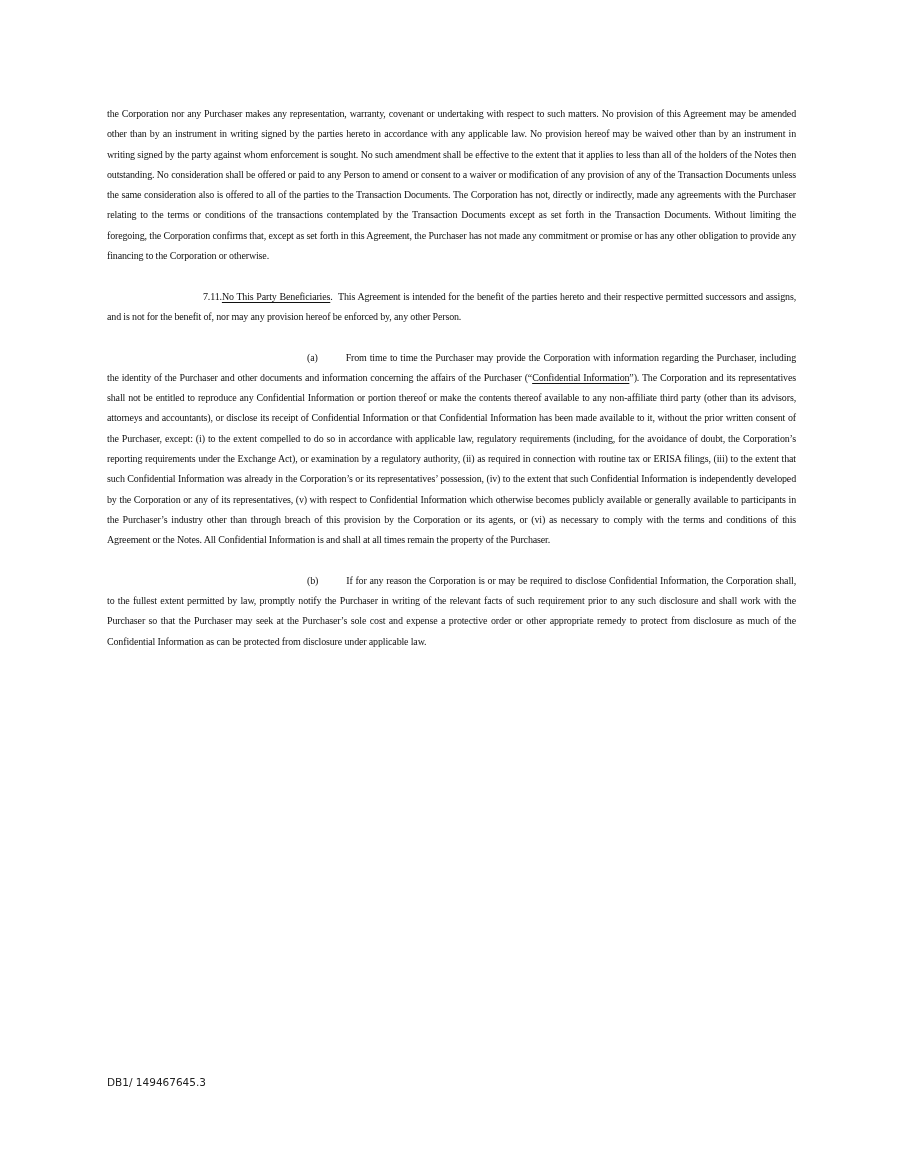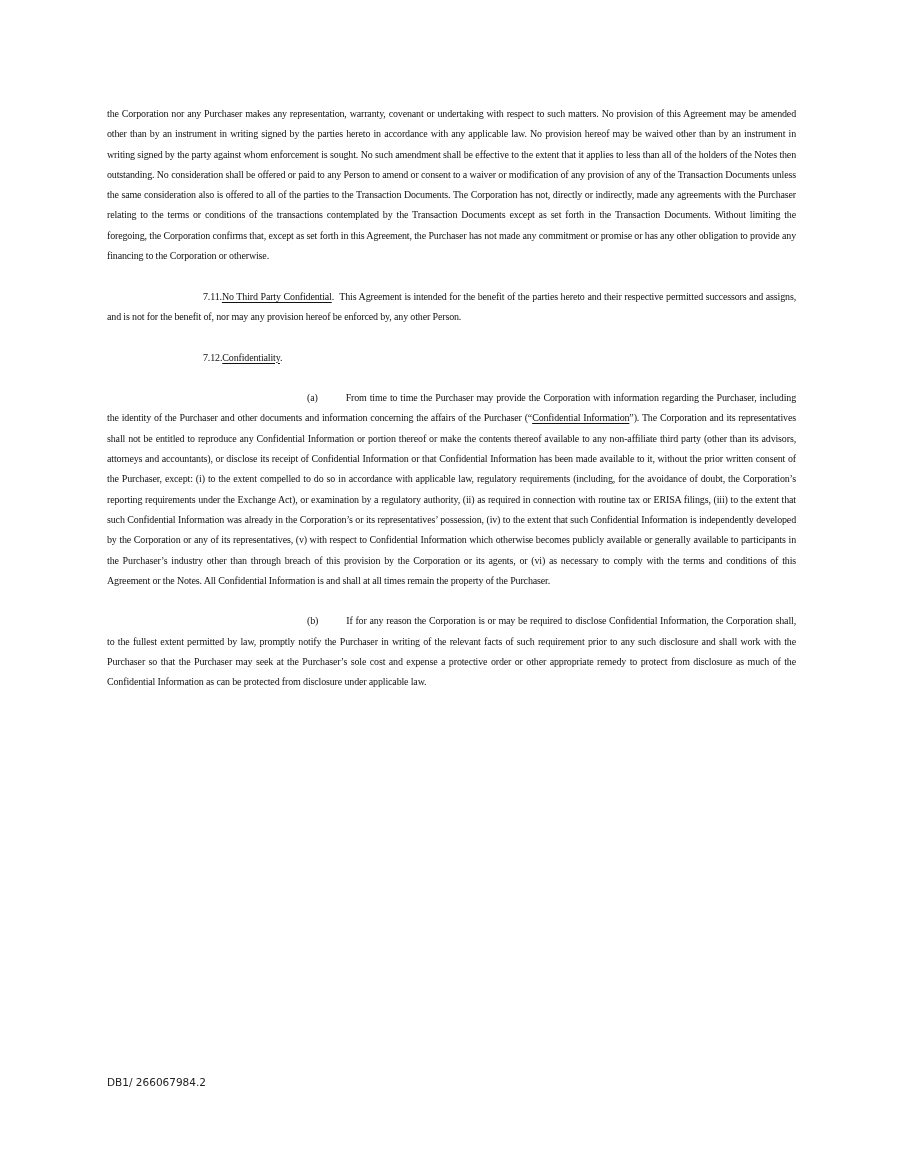--- a/index.html
+++ b/index.html
@@ -20,22 +20,21 @@
       position: absolute; left: 107px; top: 1076px;
       font-family: "DejaVu Sans", sans-serif; font-size: 10.5px; color: #222222;
     }
   </style>
 </head>
 <body>
 
 <div class="page">
   <p class="para">the Corporation nor any Purchaser makes any representation, warranty, covenant or undertaking with respect to such matters. No provision of this Agreement may be amended other than by an instrument in writing signed by the parties hereto in accordance with any applicable law. No provision hereof may be waived other than by an instrument in writing signed by the party against whom enforcement is sought. No such amendment shall be effective to the extent that it applies to less than all of the holders of the Notes then outstanding. No consideration shall be offered or paid to any Person to amend or consent to a waiver or modification of any provision of any of the Transaction Documents unless the same consideration also is offered to all of the parties to the Transaction Documents. The Corporation has not, directly or indirectly, made any agreements with the Purchaser relating to the terms or conditions of the transactions contemplated by the Transaction Documents except as set forth in the Transaction Documents. Without limiting the foregoing, the Corporation confirms that, except as set forth in this Agreement, the Purchaser has not made any commitment or promise or has any other obligation to provide any financing to the Corporation or otherwise.</p>
 
-  <p class="para indent1"><span class="num sec-num">7.11.</span><span class="u">No Third Party Confidential</span><span>.</span>&nbsp; <span>This Agreement is intended for the benefit of the parties hereto and their respective permitted successors and assigns, and is not for the benefit of, nor may any provision hereof be enforced by, any other Person.</span></p>
+  <p class="para indent1"><span class="num sec-num">7.11.</span><span class="u">No This Party Beneficiaries</span><span>.</span>&nbsp; <span>This Agreement is intended for the benefit of the parties hereto and their respective permitted successors and assigns, and is not for the benefit of, nor may any provision hereof be enforced by, any other Person.</span></p>
 
-  <p class="para indent1"><span class="num sec-num">7.12.</span><span class="u">Confidentiality</span><span>.</span></p>
 
   <p class="para indent2"><span class="num sub-num">(a)</span><span>From time to time the Purchaser may provide the Corporation with information regarding the Purchaser, including the identity of the Purchaser and other documents and information concerning the affairs of the Purchaser (“</span><span class="u">Confidential Information</span><span>”). The Corporation and its representatives shall not be entitled to reproduce any Confidential Information or portion thereof or make the contents thereof available to any non-affiliate third party (other than its advisors, attorneys and accountants), or disclose its receipt of Confidential Information or that Confidential Information has been made available to it, without the prior written consent of the Purchaser, except: (i) to the extent compelled to do so in accordance with applicable law, regulatory requirements (including, for the avoidance of doubt, the Corporation’s reporting requirements under the Exchange Act), or examination by a regulatory authority, (ii) as required in connection with routine tax or ERISA filings, (iii) to the extent that such Confidential Information was already in the Corporation’s or its representatives’ possession, (iv) to the extent that such Confidential Information is independently developed by the Corporation or any of its representatives, (v) with respect to Confidential Information which otherwise becomes publicly available or generally available to participants in the Purchaser’s industry other than through breach of this provision by the Corporation or its agents, or (vi) as necessary to comply with the terms and conditions of this Agreement or the Notes. All Confidential Information is and shall at all times remain the property of the Purchaser.</span></p>
 
   <p class="para indent2"><span class="num sub-num">(b)</span><span>If for any reason the Corporation is or may be required to disclose Confidential Information, the Corporation shall, to the fullest extent permitted by law, promptly notify the Purchaser in writing of the relevant facts of such requirement prior to any such disclosure and shall work with the Purchaser so that the Purchaser may seek at the Purchaser’s sole cost and expense a protective order or other appropriate remedy to protect from disclosure as much of the Confidential Information as can be protected from disclosure under applicable law.</span></p>
 </div>
 
-<div class="footer">DB1/ 266067984.2</div>
+<div class="footer">DB1/ 149467645.3</div>
 
 </body></html>

